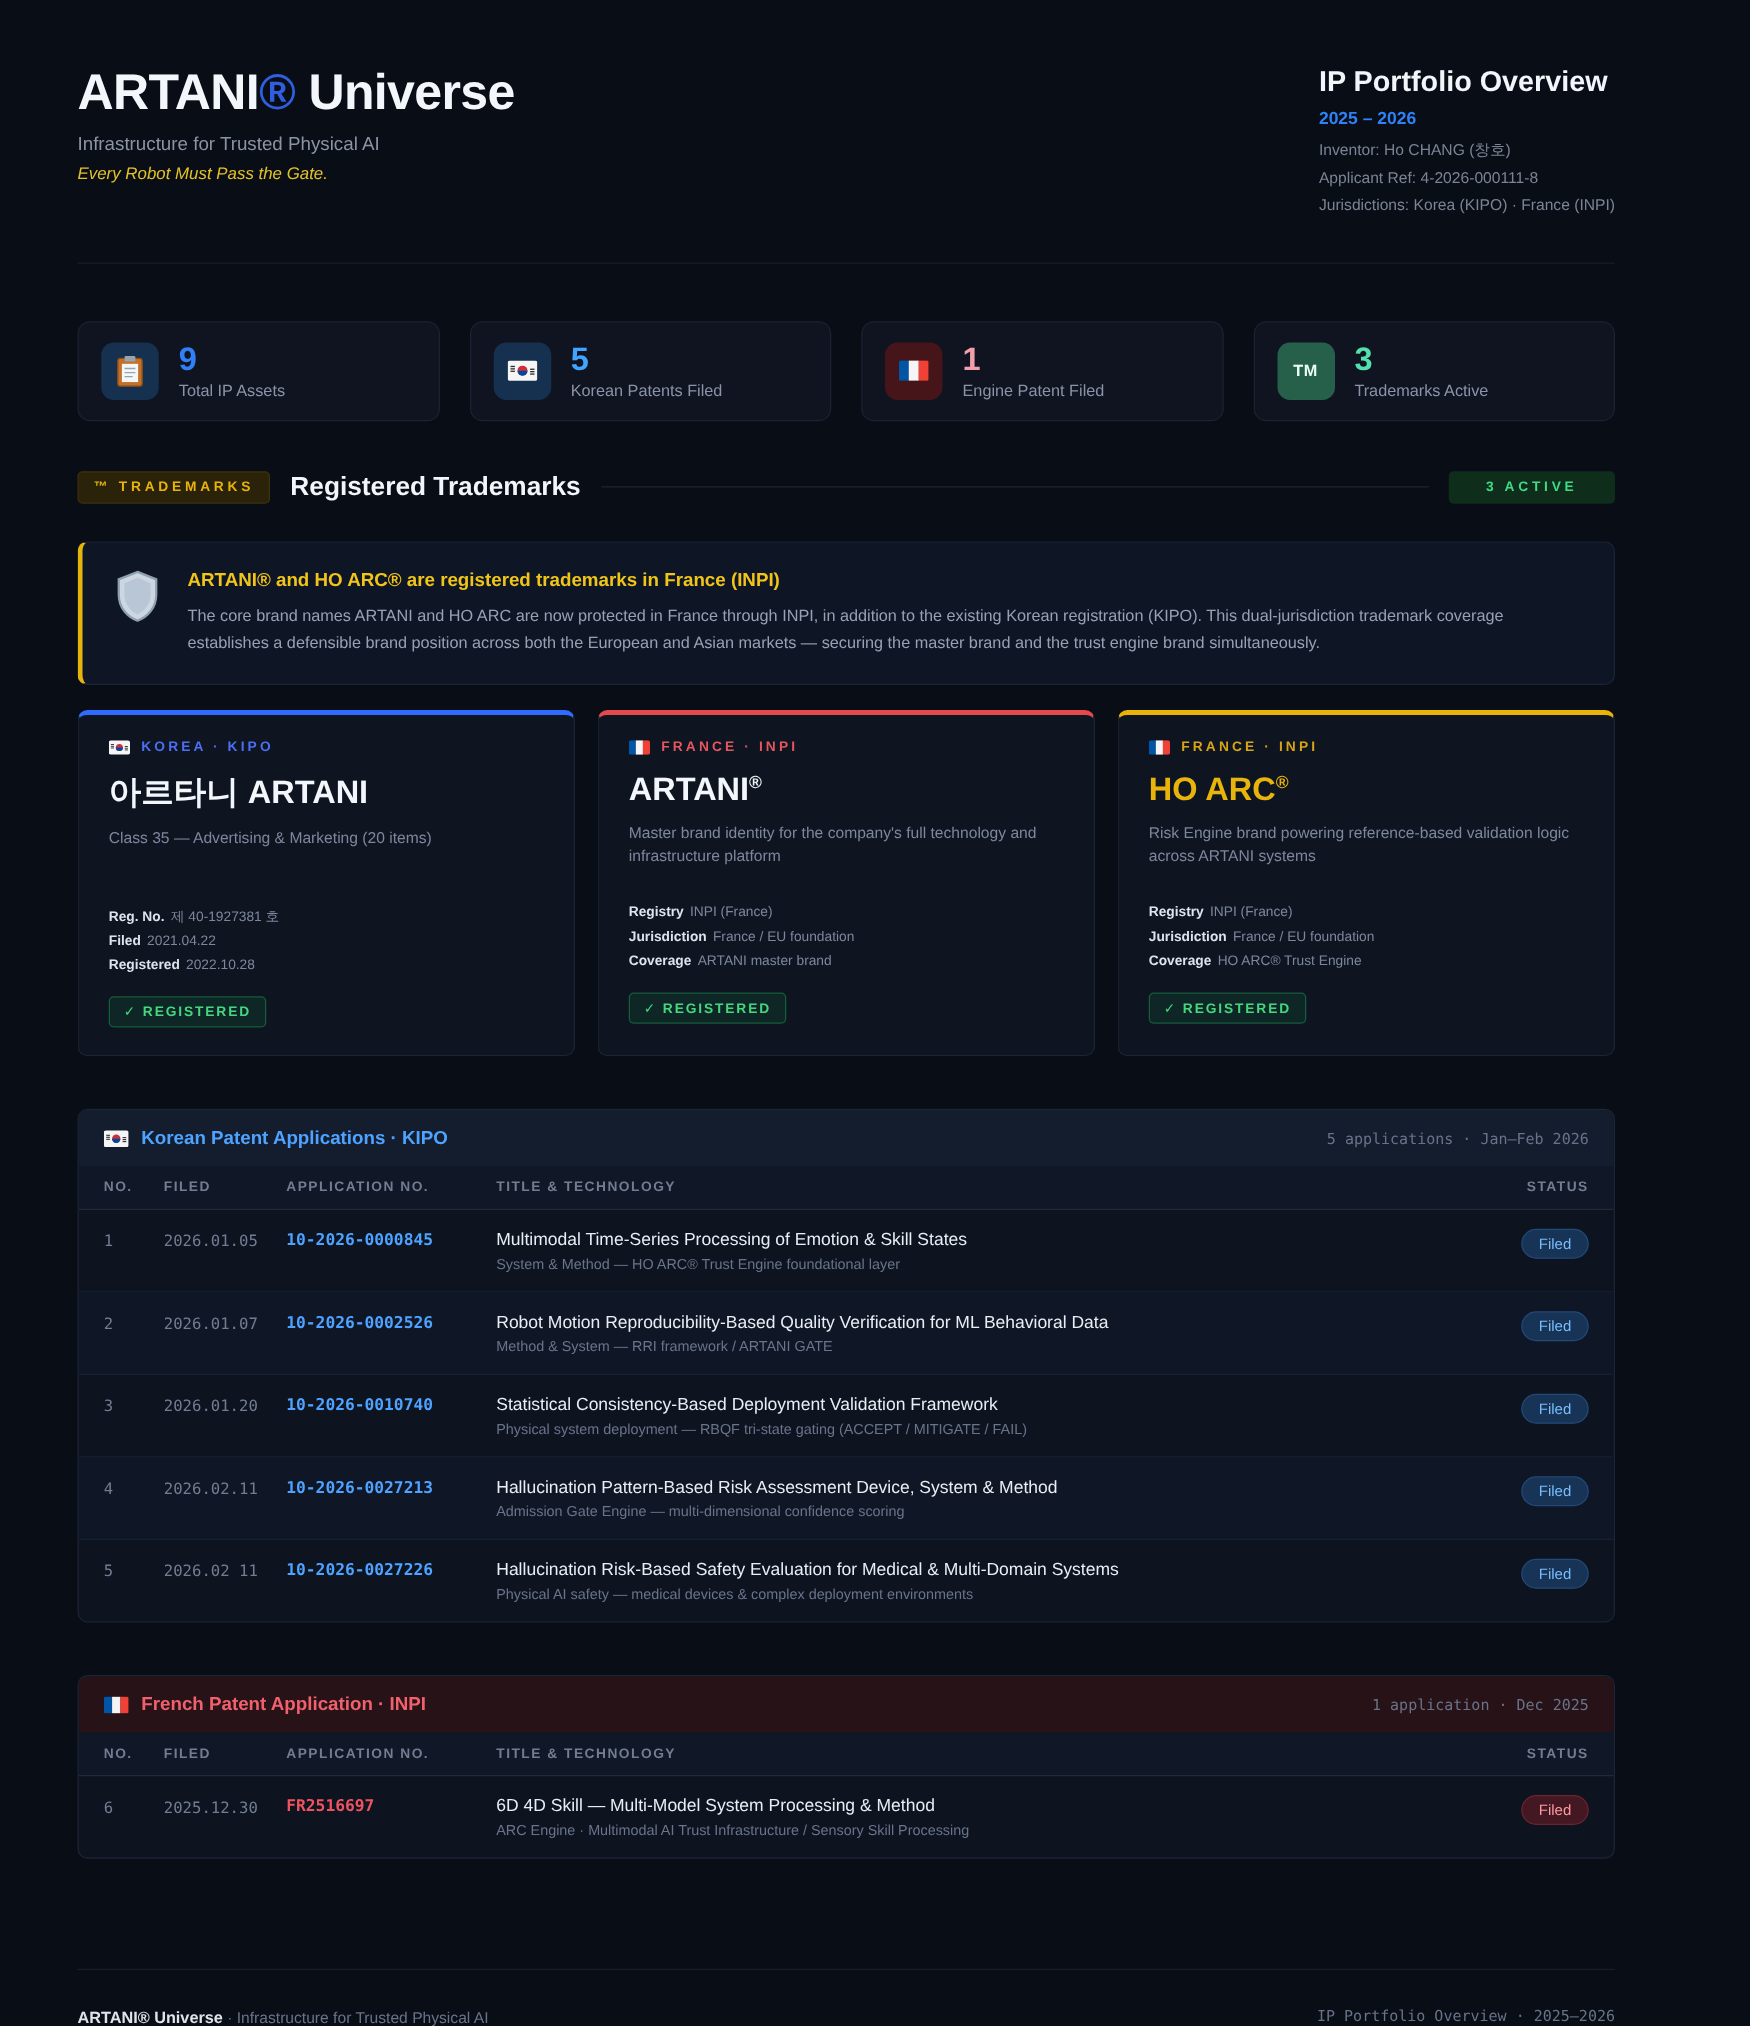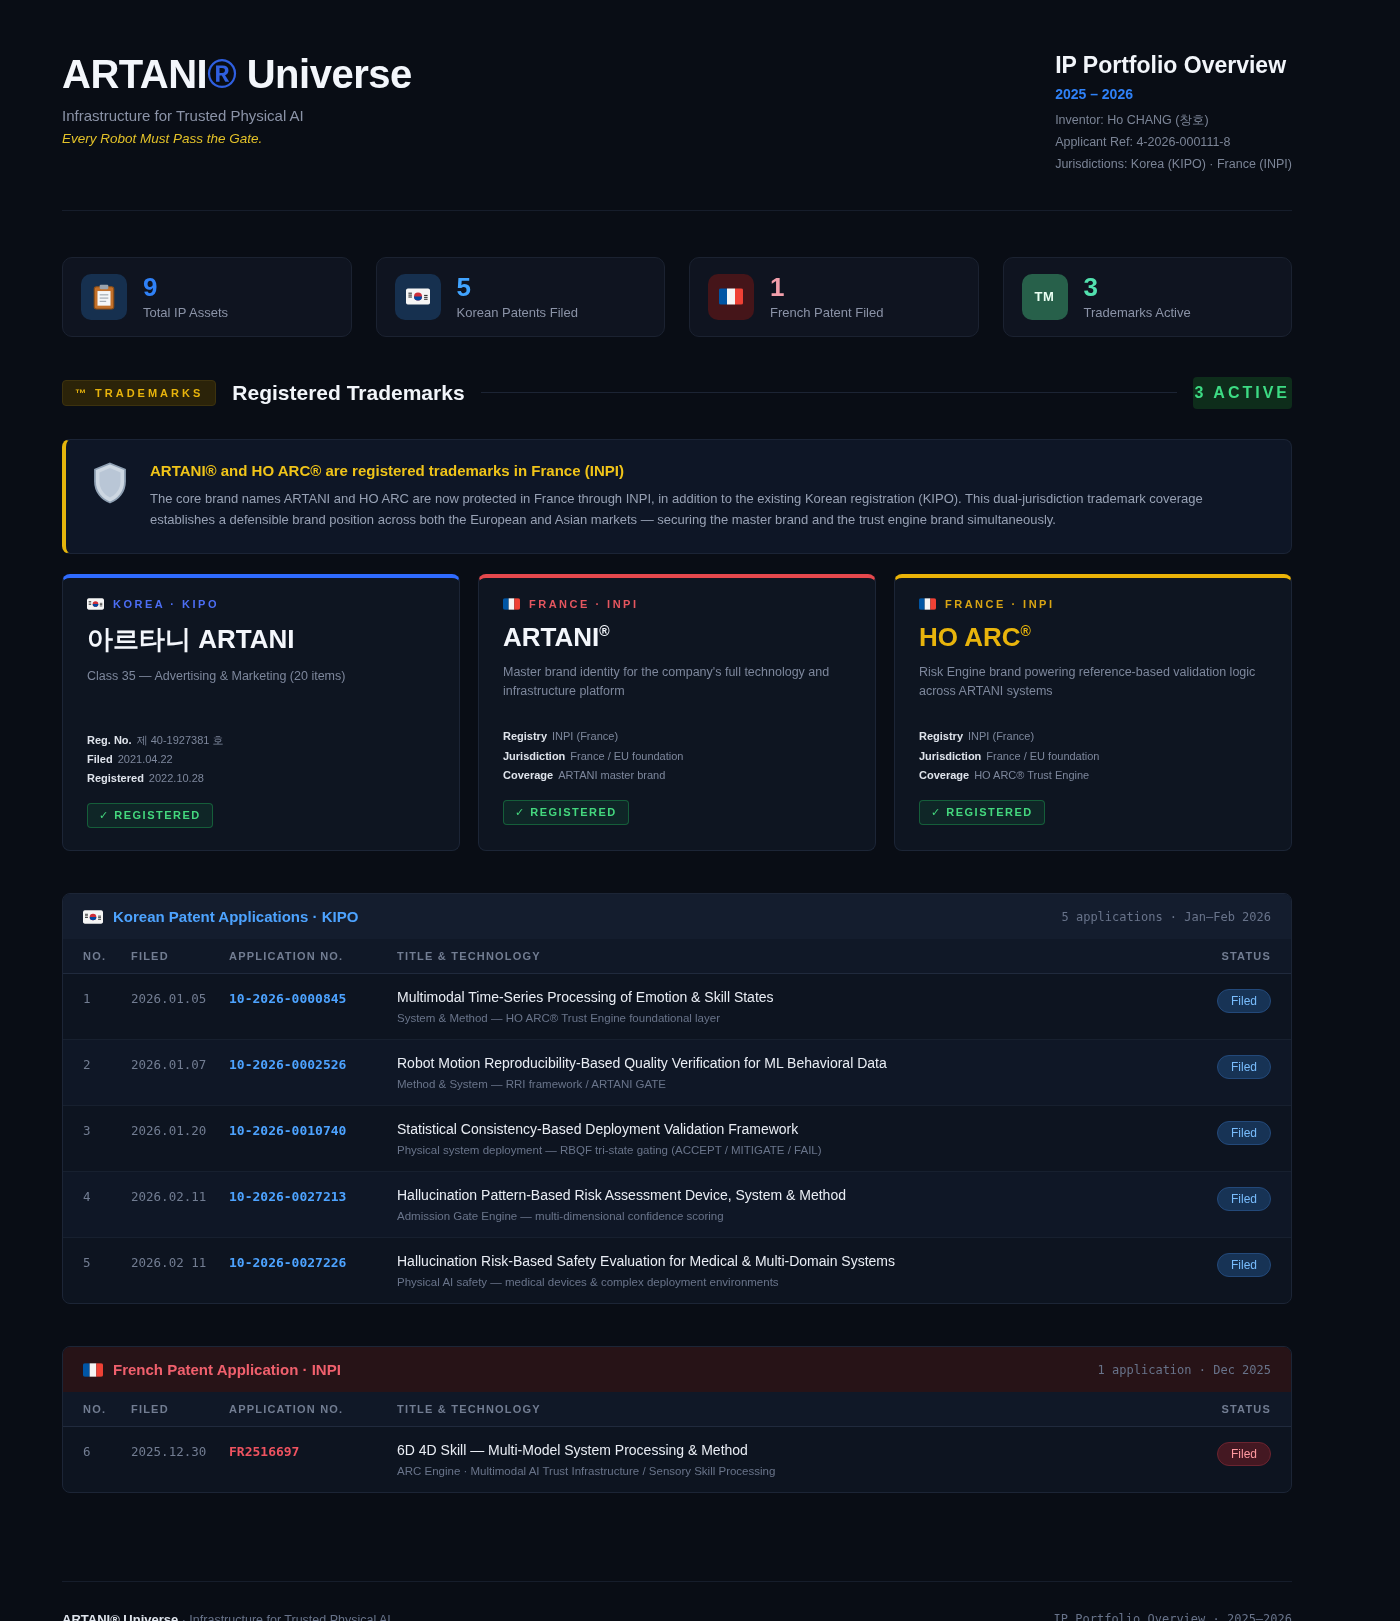--- a/index.html
+++ b/index.html
@@ -34,22 +34,22 @@
   .stat-label { margin-top:5px; font-size:13px; color:#8b93a7; }
   .flag { border-radius:2px; overflow:hidden; display:inline-block; line-height:0; }
   .tm-square { font-size:13px; font-weight:bold; color:#eafff3; letter-spacing:0.5px; }
 
   
   .section-head { display:flex; align-items:center; gap:16px; margin-top:40px; }
   .sec-badge { font-size:11px; font-weight:bold; letter-spacing:3px; color:#e8b40c;
     background:#2b2309; border:1px solid #3d320e; border-radius:4px; padding:6px 12px; white-space:nowrap; }
   .sec-title { font-size:21px; font-weight:bold; color:#f2f5fa; white-space:nowrap; }
   .sec-rule { flex:1; border-bottom:1px solid #1c2434; }
-  .active-badge { font-size:16px; font-weight:bold; letter-spacing:3px; color:#3ddc84;
-    background:#0e2d1b; border-radius:4px; padding:7px 2px; white-space:nowrap; }
+  .active-badge { font-size:11px; font-weight:bold; letter-spacing:3px; color:#3ddc84;
+    background:#0e2d1b; border-radius:4px; padding:7px 30px; white-space:nowrap; }
 
   
   .banner { margin-top:30px; background:#0e1626; border:1px solid #1b2436;
     border-left:4px solid #e5b50c; border-radius:8px; padding:22px 26px;
     display:flex; gap:22px; align-items:flex-start; }
   .banner-title { font-size:15px; font-weight:bold; color:#f0c419; }
   .banner-body { margin-top:9px; font-size:13px; color:#97a1b4; line-height:1.65; max-width:1110px; }
 
   
   .tm-grid { display:grid; grid-template-columns:repeat(3,1fr); gap:18px; margin-top:20px; }
@@ -167,21 +167,21 @@
     <div class="stat-card">
       <div class="stat-icon" style="background: rgb(69, 21, 25);">
         <span class="flag"><svg width="24" height="17" viewBox="0 0 30 20">
               <rect width="10" height="20" fill="#0055a4"></rect>
               <rect x="10" width="10" height="20" fill="#f5f5f5"></rect>
               <rect x="20" width="10" height="20" fill="#ef4135"></rect>
             </svg></span>
       </div>
       <div>
         <div class="stat-value" style="color: rgb(242, 159, 171);">1</div>
-        <div class="stat-label">French Patent Filed</div>
+        <div class="stat-label">Engine Patent Filed</div>
       </div>
     </div>
     <div class="stat-card">
       <div class="stat-icon tm-square" style="background: rgb(39, 96, 74);">TM</div>
       <div>
         <div class="stat-value" style="color: rgb(82, 224, 174);">3</div>
         <div class="stat-label">Trademarks Active</div>
       </div>
     </div>
   </div>

